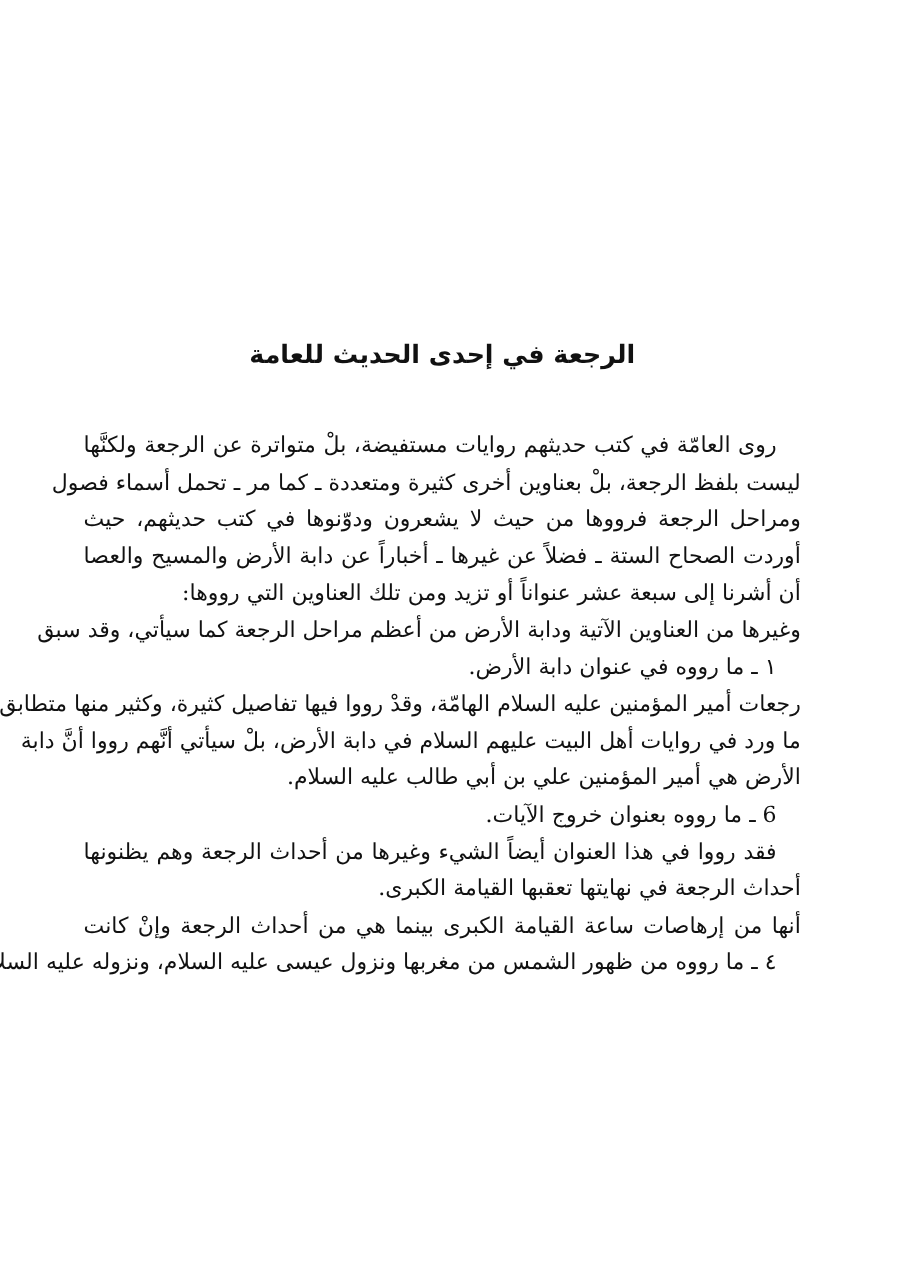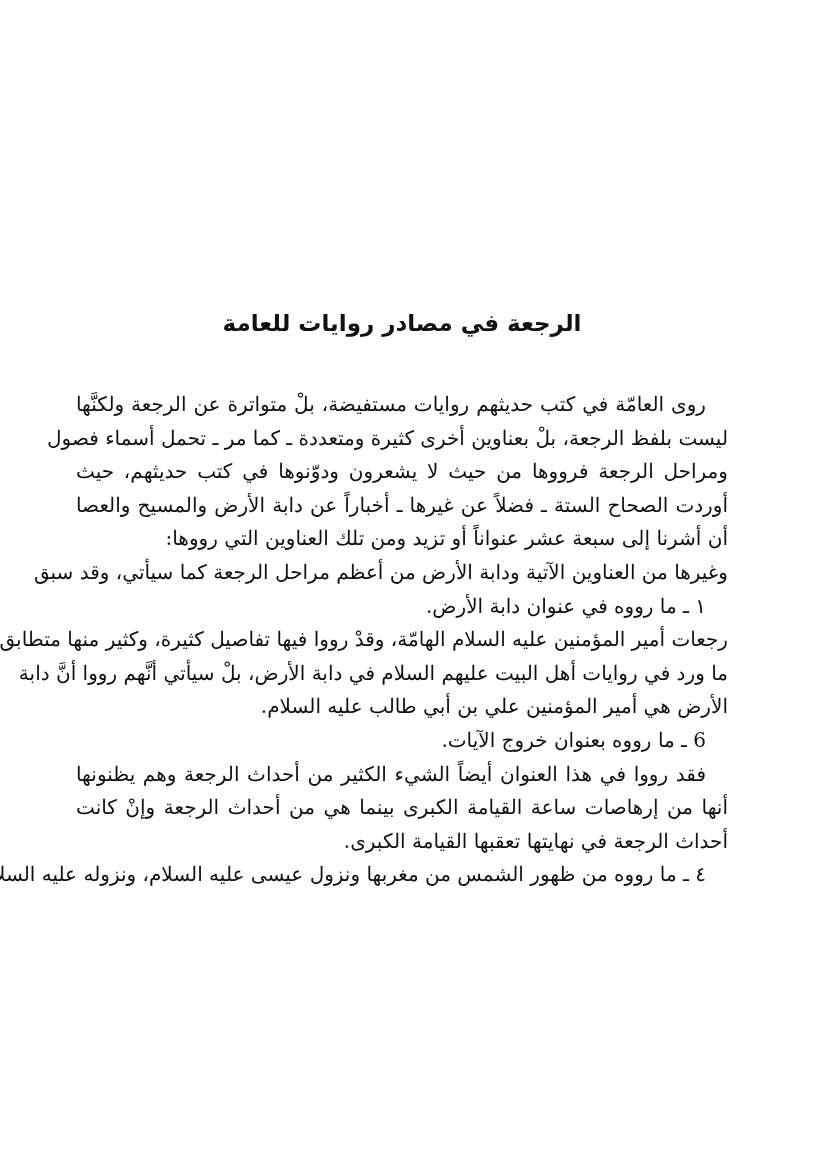--- a/index.html
+++ b/index.html
@@ -57,32 +57,32 @@
     }
     .line.item {
       padding-right: 22px;
       text-align-last: right;
     }
   </style>
 </head>
 <body>
 
 <div class="page">
-  <div class="title">الرجعة في مصادر روايات للعامة</div>
+  <div class="title">الرجعة في إحدى الحديث للعامة</div>
 
   <div class="body-text">
     <span class="line first">روى العامّة في كتب حديثهم روايات مستفيضة، بلْ متواترة عن الرجعة ولكنَّها</span>
     <span class="line">ليست بلفظ الرجعة، بلْ بعناوين أخرى كثيرة ومتعددة ـ كما مر ـ تحمل أسماء فصول</span>
     <span class="line">ومراحل الرجعة فرووها من حيث لا يشعرون ودوّنوها في كتب حديثهم، حيث</span>
     <span class="line">أوردت الصحاح الستة ـ فضلاً عن غيرها ـ أخباراً عن دابة الأرض والمسيح والعصا</span>
     <span class="line last">أن أشرنا إلى سبعة عشر عنواناً أو تزيد ومن تلك العناوين التي رووها:</span>
     <span class="line">وغيرها من العناوين الآتية ودابة الأرض من أعظم مراحل الرجعة كما سيأتي، وقد سبق</span>
     <span class="line item">١ ـ ما رووه في عنوان دابة الأرض.</span>
     <span class="line">رجعات أمير المؤمنين عليه السلام الهامّة، وقدْ رووا فيها تفاصيل كثيرة، وكثير منها متطابق مع</span>
     <span class="line">ما ورد في روايات أهل البيت عليهم السلام في دابة الأرض، بلْ سيأتي أنَّهم رووا أنَّ دابة</span>
     <span class="line last">الأرض هي أمير المؤمنين علي بن أبي طالب عليه السلام.</span>
     <span class="line item">6 ـ ما رووه بعنوان خروج الآيات.</span>
-    <span class="line first">فقد رووا في هذا العنوان أيضاً الشيء الكثير من أحداث الرجعة وهم يظنونها</span>
+    <span class="line first">فقد رووا في هذا العنوان أيضاً الشيء وغيرها من أحداث الرجعة وهم يظنونها</span>
+    <span class="line last">أحداث الرجعة في نهايتها تعقبها القيامة الكبرى.</span>
     <span class="line">أنها من إرهاصات ساعة القيامة الكبرى بينما هي من أحداث الرجعة وإنْ كانت</span>
-    <span class="line last">أحداث الرجعة في نهايتها تعقبها القيامة الكبرى.</span>
     <span class="line first">٤ ـ ما رووه من ظهور الشمس من مغربها ونزول عيسى عليه السلام، ونزوله عليه السلام عندهم</span>
   </div>
 </div>
 
 </body></html>

